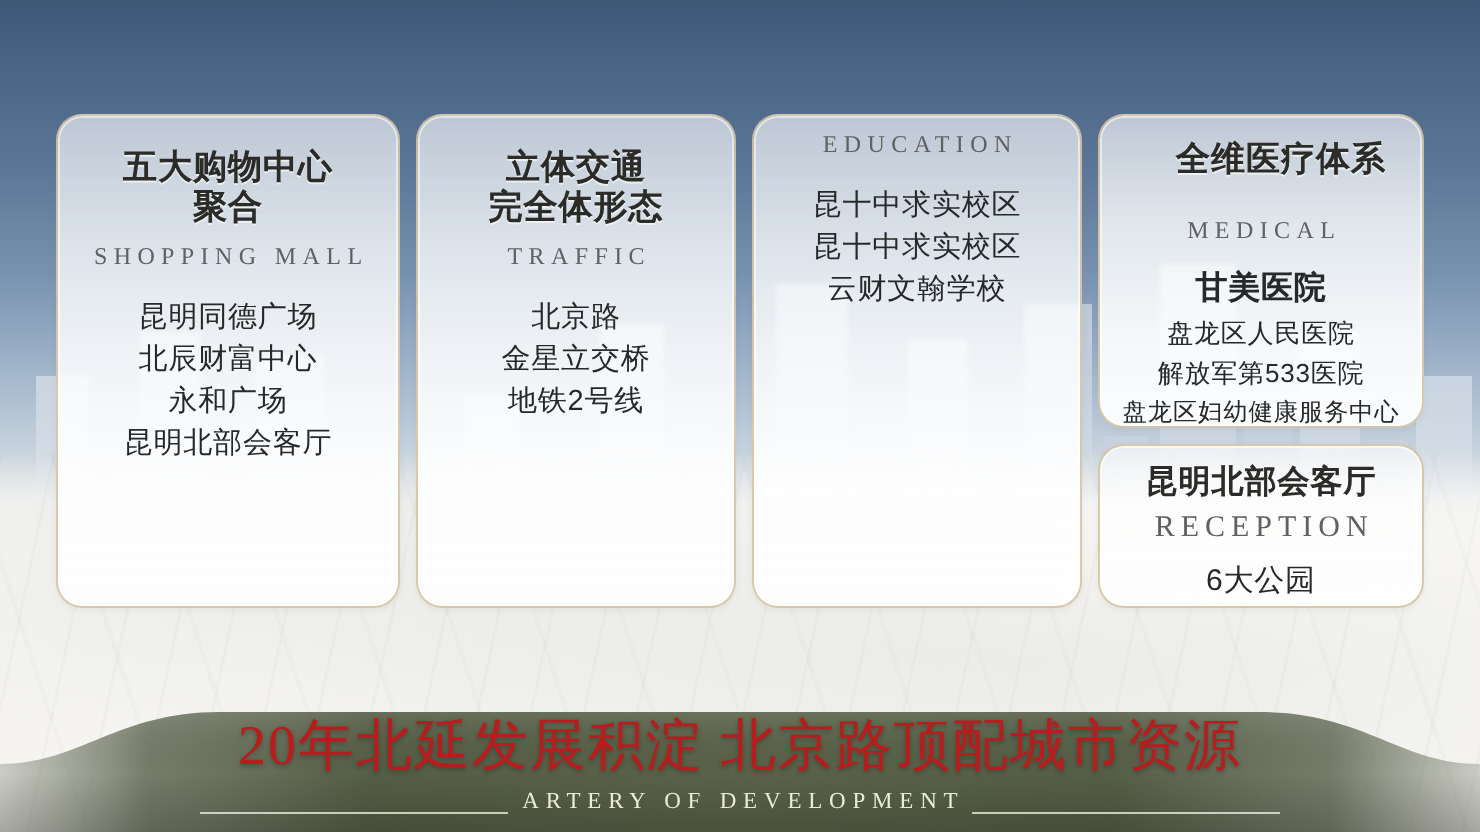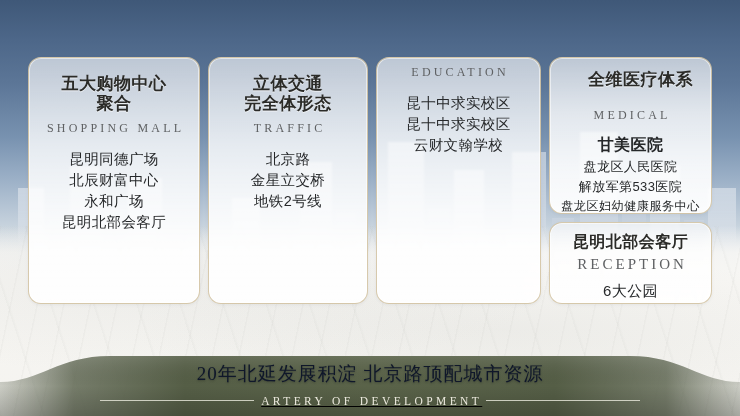--- a/index.html
+++ b/index.html
@@ -104,31 +104,31 @@
   #card-reception .card-list{margin-top:7px;font-size:15px;}
 
   
   .banner{position:absolute;left:0;bottom:0;width:740px;height:68px;}
   .banner svg{position:absolute;left:0;top:0;}
   .banner-inner{
     position:absolute;left:0;top:0;width:740px;height:68px;
     display:flex;flex-direction:column;align-items:center;justify-content:center;
   }
   .banner-title{
-    color:#0f172a;
+    color:#b91c1c;
     font-family:"Liberation Serif","DejaVu Serif",serif;
-    font-size:19px;
+    font-size:28px;
     line-height:32px;
     letter-spacing:1px;
     white-space:nowrap;
     text-shadow:0 1px 2px rgba(40,45,35,.45);
   }
   .banner-sub-wrap{
-    position:relative;display:flex;align-items:center;justify-content:center;
-    width:540px;margin-top:5px;text-decoration:underline;
+    position:relative;display:flex;align-items:flex-end;justify-content:center;
+    width:540px;margin-top:5px;
   }
   .banner-sub-wrap .rule{flex:1;height:1px;background:rgba(238,238,226,.78);}
   .banner-sub{
     color:#eceade;
     font-family:"Liberation Serif","DejaVu Serif",serif;
     font-size:11.5px;letter-spacing:3.4px;text-indent:3.4px;
     padding:0 4px;white-space:nowrap;
   }
 </style>
 </head>

